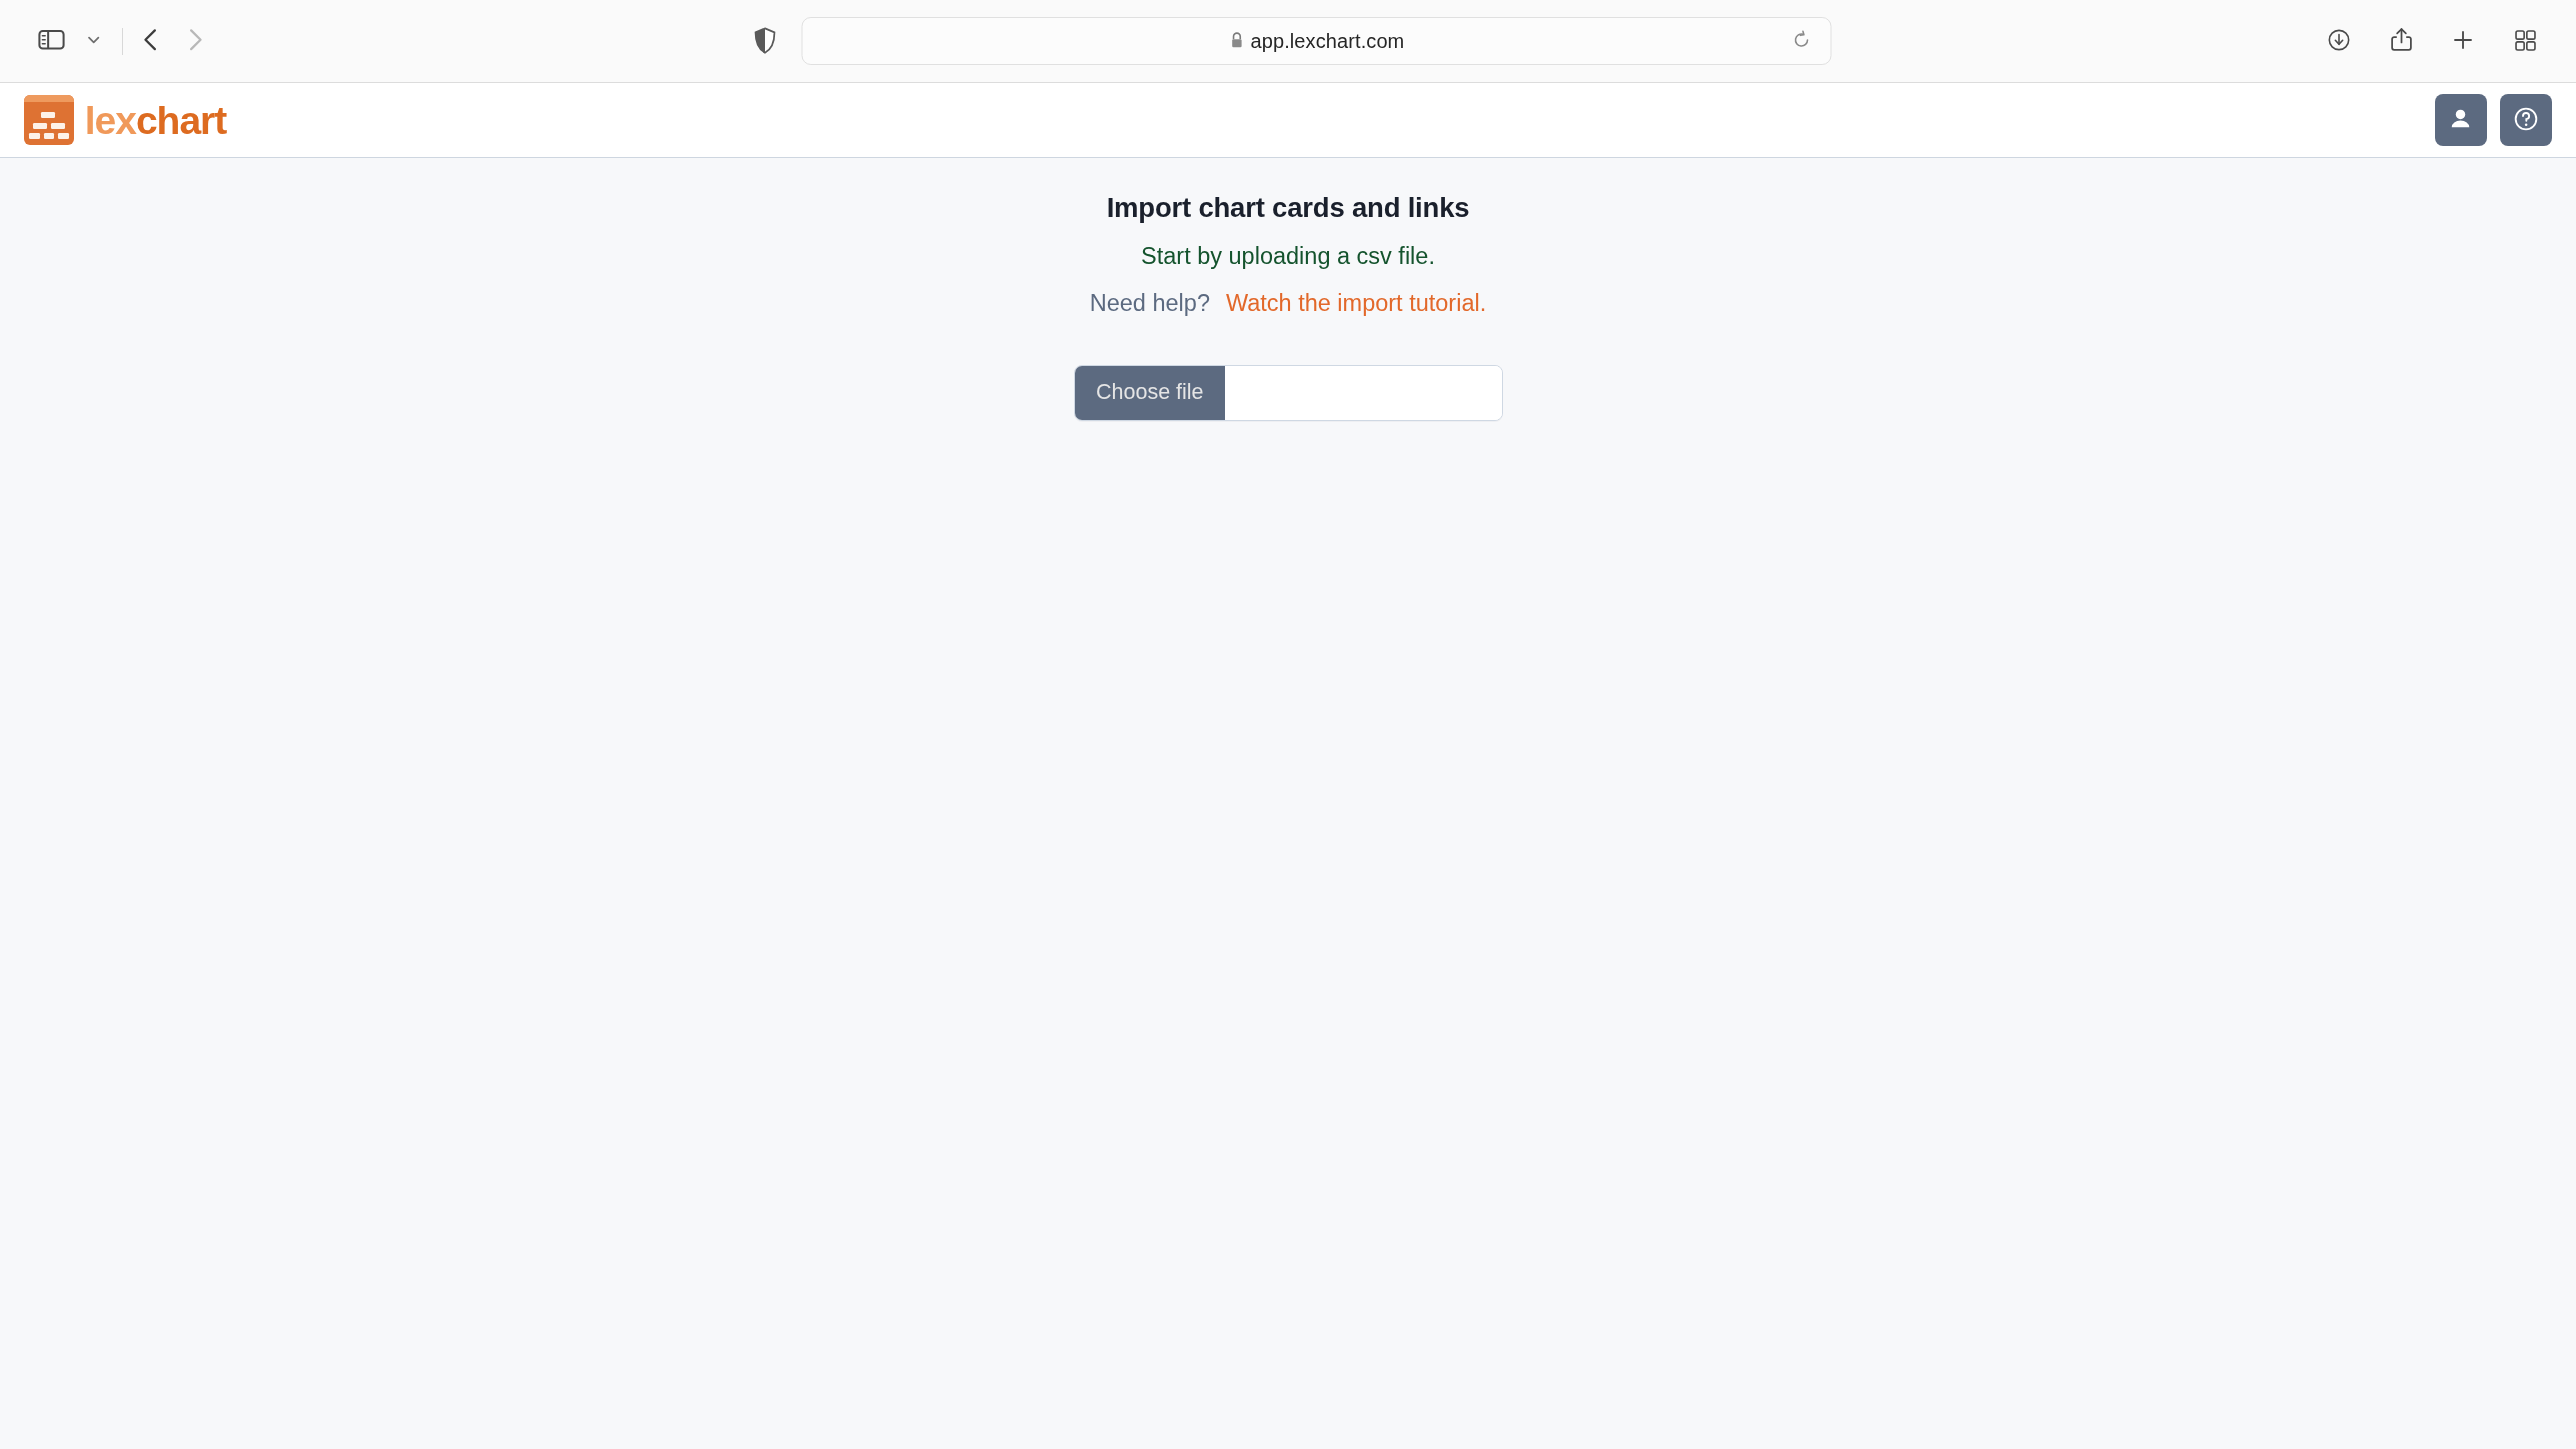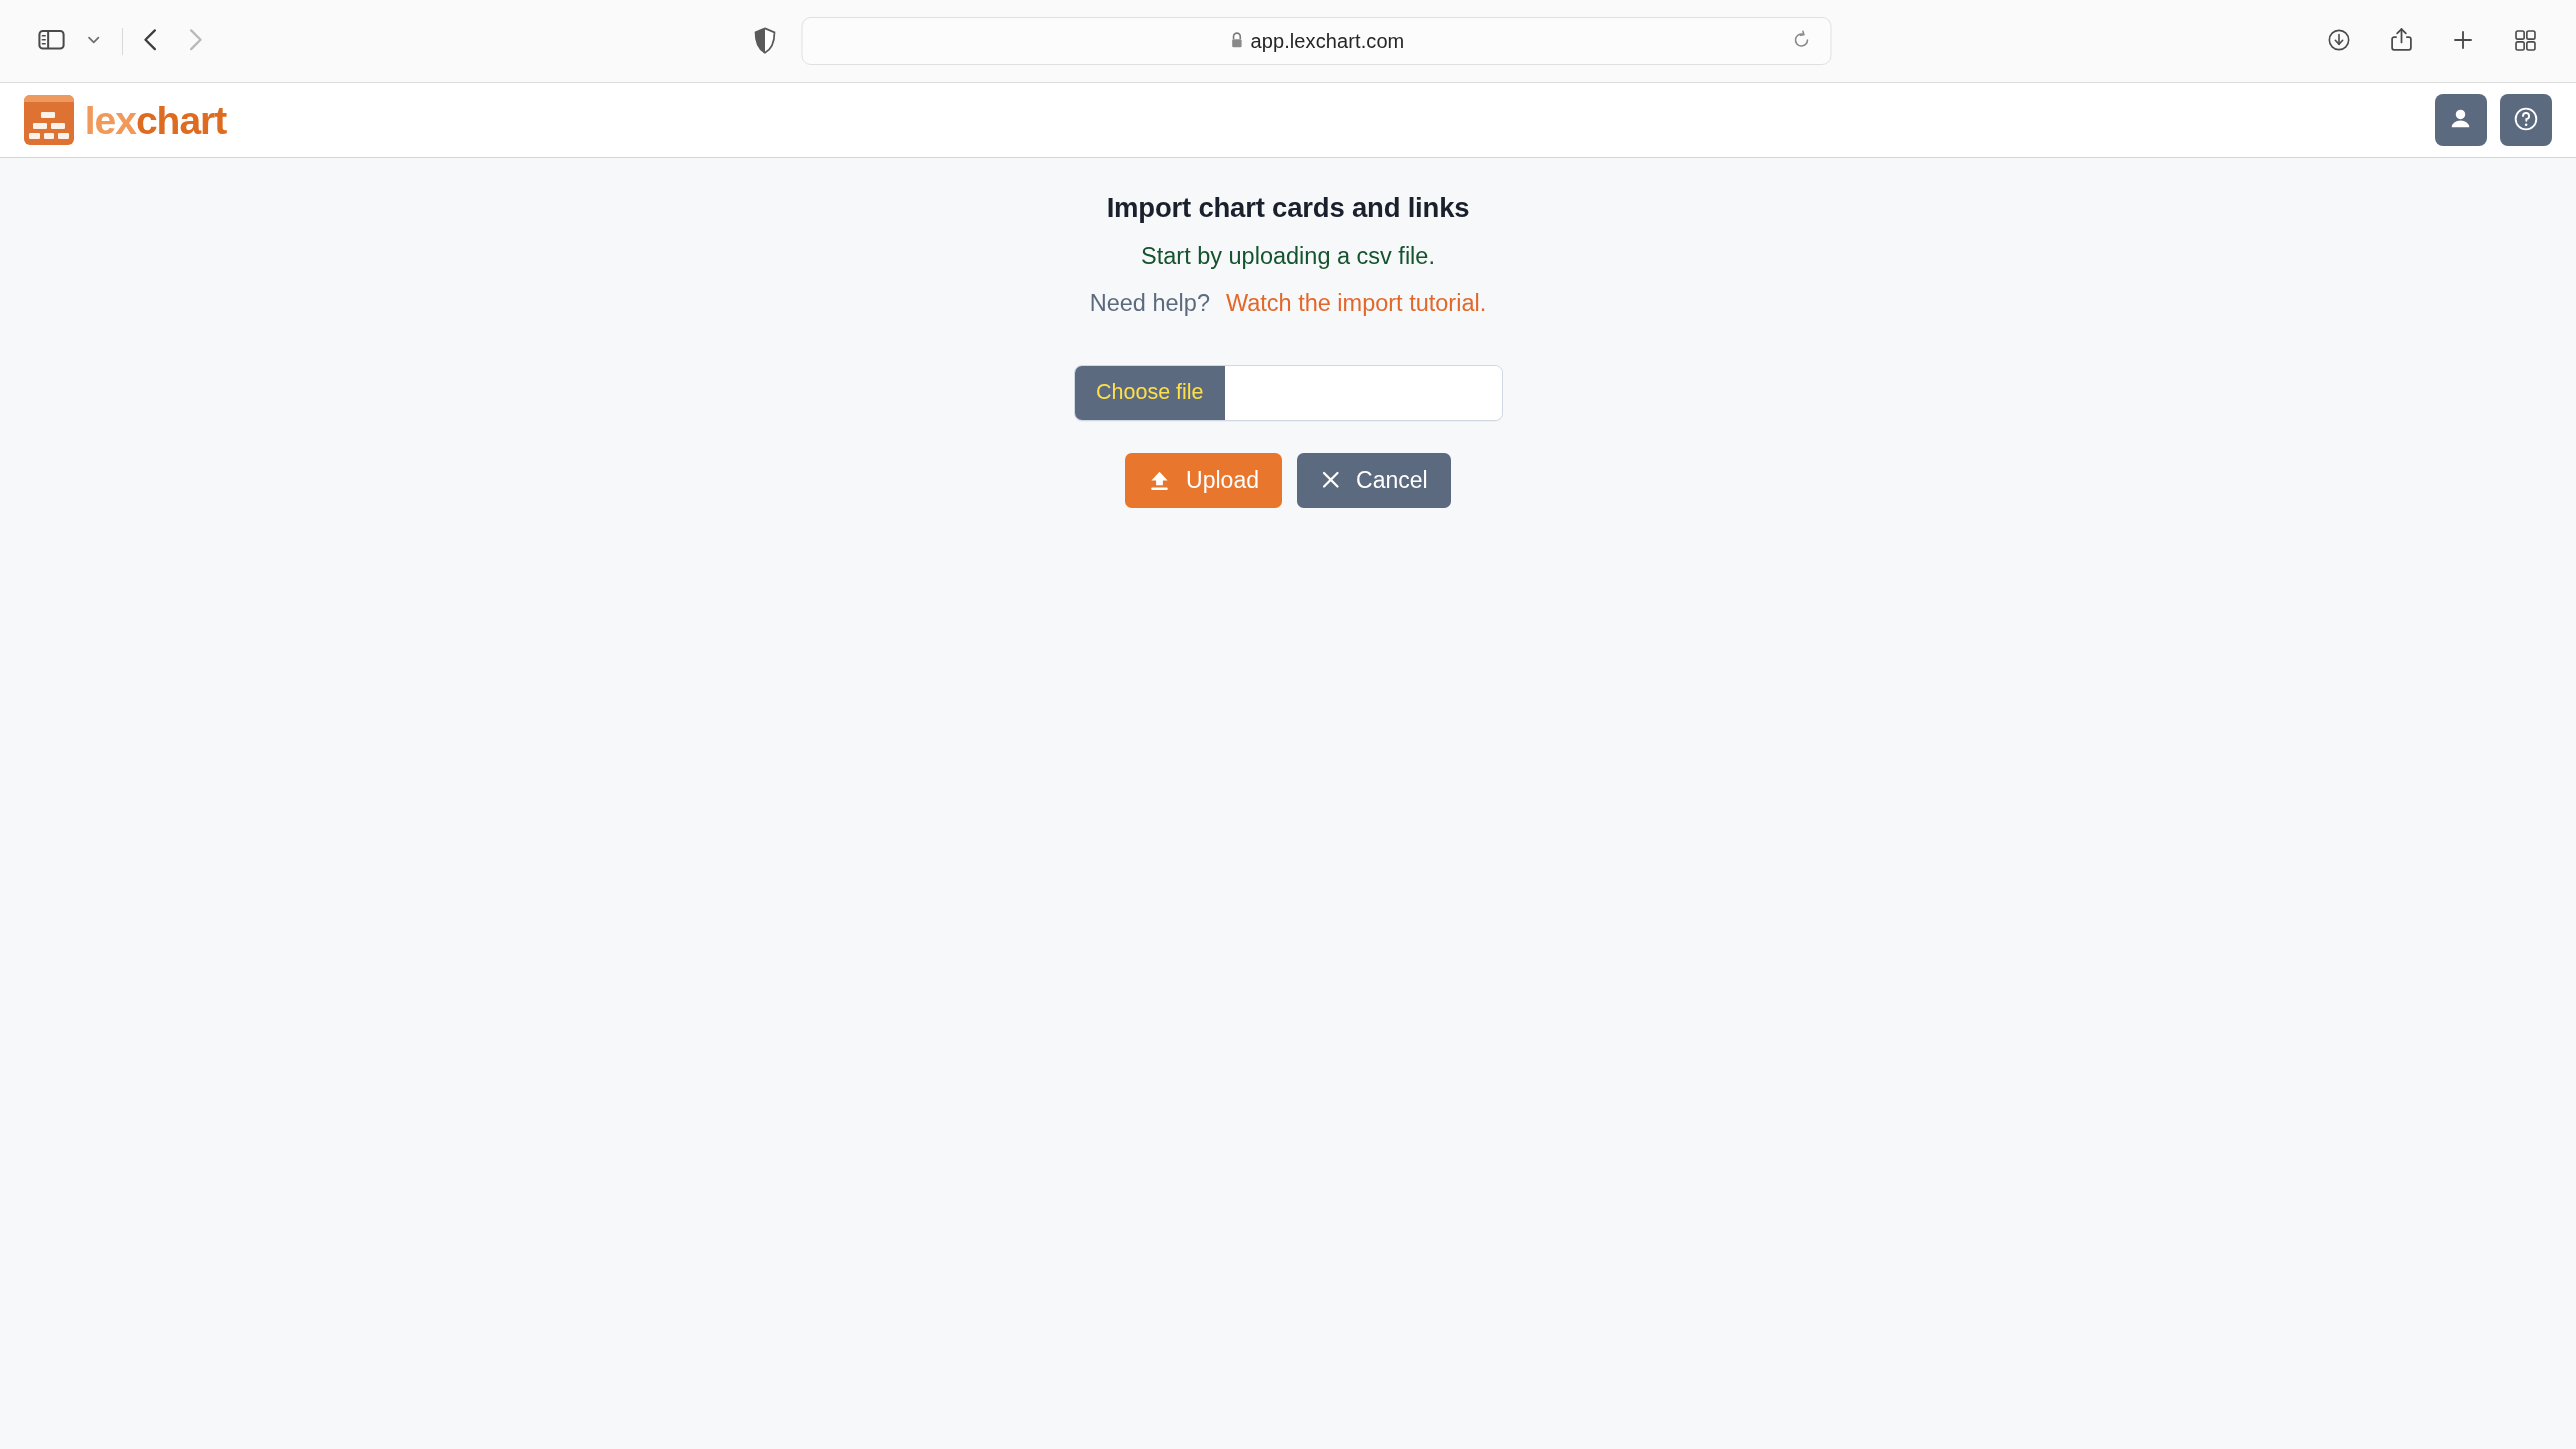--- a/index.html
+++ b/index.html
@@ -235,21 +235,21 @@
     height: 56px;
     border: 0.7px solid #CFD8E3;
     border-radius: 8px;
     background: #FFFFFF;
     overflow: hidden;
     box-shadow: 0 0.7px 0.7px rgba(20,30,60,0.04);
   }
 
   .choose-file-btn {
     background: #5C6A80;
-    color: #fde047;
+    color: #e5e5e5;
     font-size: 21.5px;
     font-family: "Liberation Sans", sans-serif;
     border: none;
     padding: 0 21.5px;
     display: flex;
     align-items: center;
     cursor: pointer;
     flex: none;
   }
 
@@ -453,35 +453,14 @@
   <p class="help-line">
     <span>Need help?</span>
     <a class="tutorial-link" href="#">Watch the import tutorial.</a>
   </p>
 
   <div class="file-row">
     <button class="choose-file-btn">Choose file</button>
     <input class="file-name-field" type="text" readonly="" placeholder="" style="">
   </div>
 
-  <div class="action-row">
-    <button class="btn btn-upload">
-      <span>
-        <svg width="23" height="23" viewBox="0 0 34 34">
-          <polygon points="17,4 29,17 22,17 22,24 12,24 12,17 5,17" fill="#FFFFFF"></polygon>
-          <rect x="5" y="27.5" width="24" height="3.6" rx="1" fill="#FFFFFF"></rect>
-        </svg>
-      </span>
-      <span>Upload</span>
-    </button>
-
-    <button class="btn btn-cancel">
-      <span>
-        <svg width="21.5" height="21.5" viewBox="0 0 32 32">
-          <line x1="6" y1="6" x2="26" y2="26" stroke="#FFFFFF" stroke-width="3.4" stroke-linecap="round"></line>
-          <line x1="26" y1="6" x2="6" y2="26" stroke="#FFFFFF" stroke-width="3.4" stroke-linecap="round"></line>
-        </svg>
-      </span>
-      <span>Cancel</span>
-    </button>
-  </div>
 </div>
 
 
 </body></html>

